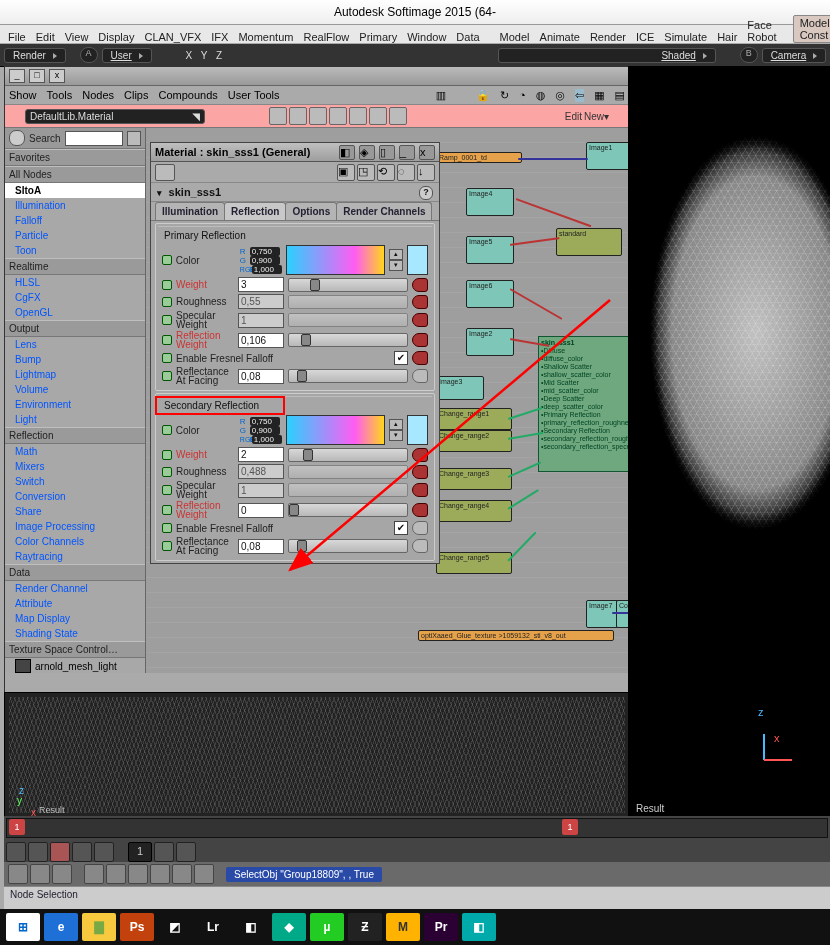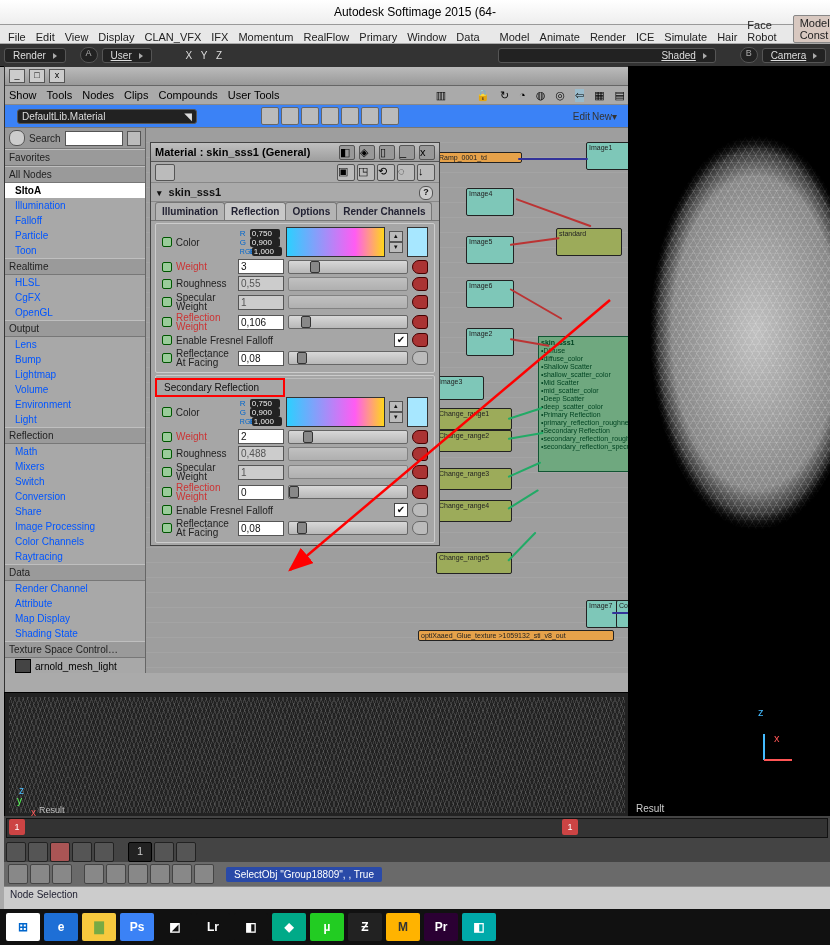--- a/index.html
+++ b/index.html
@@ -9,21 +9,21 @@
   .topstrip{height:22px;background:#333;display:flex;align-items:center;border-bottom:1px solid #000;color:#ccc}
   .topstrip .drop{background:#222;color:#ddd;border:1px solid #555;padding:1px 8px;border-radius:3px;margin:0 4px;font-size:10px}
   .topstrip .u{text-decoration:underline}
   .tri{display:inline-block;width:0;height:0;border-left:4px solid #aaa;border-top:3px solid transparent;border-bottom:3px solid transparent;margin-left:4px;vertical-align:middle}
   
   .rt-panel{position:absolute;left:4px;top:66px;width:624px;height:625px;background:#aaa;border:1px solid #333}
   .rt-title{height:18px;background:linear-gradient(#bbb,#999);display:flex;align-items:center;padding:0 4px;gap:4px;border-bottom:1px solid #666}
   .rt-title .flex{flex:1;font-weight:bold}
   .rt-title .wbtn{width:14px;height:12px;background:#ccc;border:1px solid #555;font-size:9px;text-align:center;line-height:11px}
   .rt-menus{height:18px;background:#aaa;padding:0 4px;display:flex;gap:10px;align-items:center;border-bottom:1px solid #888}
-  .rt-tool{height:22px;background:#3b82f6;border-bottom:1px solid #777;display:flex;align-items:center;gap:2px;padding:0 12px}
+  .rt-tool{height:22px;background:#fca5a5;border-bottom:1px solid #777;display:flex;align-items:center;gap:2px;padding:0 20px}
   .rt-tool .matsel{background:#222;color:#ddd;border:1px solid #555;padding:1px 4px;font-size:10px;width:170px;border-radius:3px;display:flex;justify-content:space-between;align-items:center}
   .rt-tool .gap{width:60px}
   .rt-tool .tb{width:16px;height:16px;background:#bbb;border:1px solid #666;border-radius:2px}
   .rt-tool .txt{color:#333;font-size:10px}
   .rt-body{display:flex;height:calc(100% - 80px)}
   .rt-side{width:140px;background:#a8a8a8;border-right:1px solid #666;overflow:hidden;font-size:10px}
   .rt-side .srch{display:flex;align-items:center;height:20px;gap:4px;padding:0 4px;background:#999;border-bottom:1px solid #777}
   .rt-side .srch .sicon{width:14px;height:14px;border:1px solid #555;border-radius:7px;background:#ccc}
   .rt-side .srch span.lab{color:#222}
   .rt-side .srch .box{flex:1;height:13px;background:#fff;border:1px solid #555}
@@ -316,20 +316,21 @@
     <div class="qicon">?</div>
   </div>
   <div class="tabs">
     <div class="tab">Illumination</div>
     <div class="tab active">Reflection</div>
     <div class="tab">Options</div>
     <div class="tab">Render Channels</div>
   </div>
 
   <div class="grp">
+    <div class="grp-title">Primary Reflection</div>
     <div class="row colorrow">
       <div class="anim"></div>
       <span class="lab">Color</span>
       <div class="rgbv">
         <span>
             <span class="ch">R</span>
             <span class="nv">0,750</span>
           </span>
         <span>
             <span class="ch">G</span>
@@ -541,21 +542,21 @@
   <div style="width:8px"></div>
   <div class="cmd">SelectObj "Group18809", , True</div>
 </div>
 
 <div class="status">Node Selection</div>
 
 <div class="taskbar">
   <div class="tb" style="background:#fff;color:#06c">⊞</div>
   <div class="tb" style="background:#1e6fd6">e</div>
   <div class="tb" style="background:#f7c93e;color:#7a4">▇</div>
-  <div class="tb" style="background:#3b82f6">Ps</div>
+  <div class="tb" style="background:#c2410c">Ps</div>
   <div class="tb" style="background:#111">◩</div>
   <div class="tb" style="background:#111">Lr</div>
   <div class="tb" style="background:#111">◧</div>
   <div class="tb" style="background:#0a8">◆</div>
   <div class="tb" style="background:#2c2">µ</div>
   <div class="tb" style="background:#222">Ƶ</div>
   <div class="tb" style="background:#ffb300;color:#333">M</div>
   <div class="tb" style="background:#2b0033">Pr</div>
   <div class="tb" style="background:#0aa">◧</div>
 </div>

